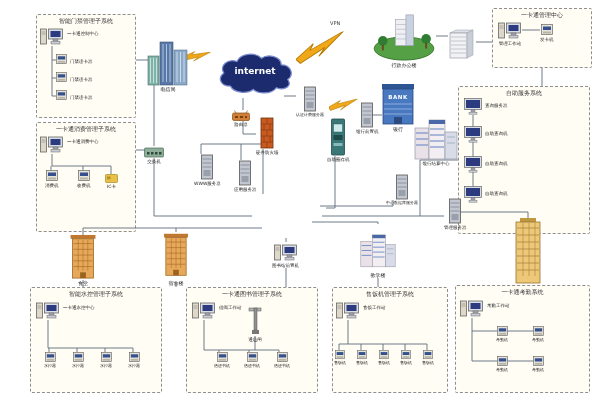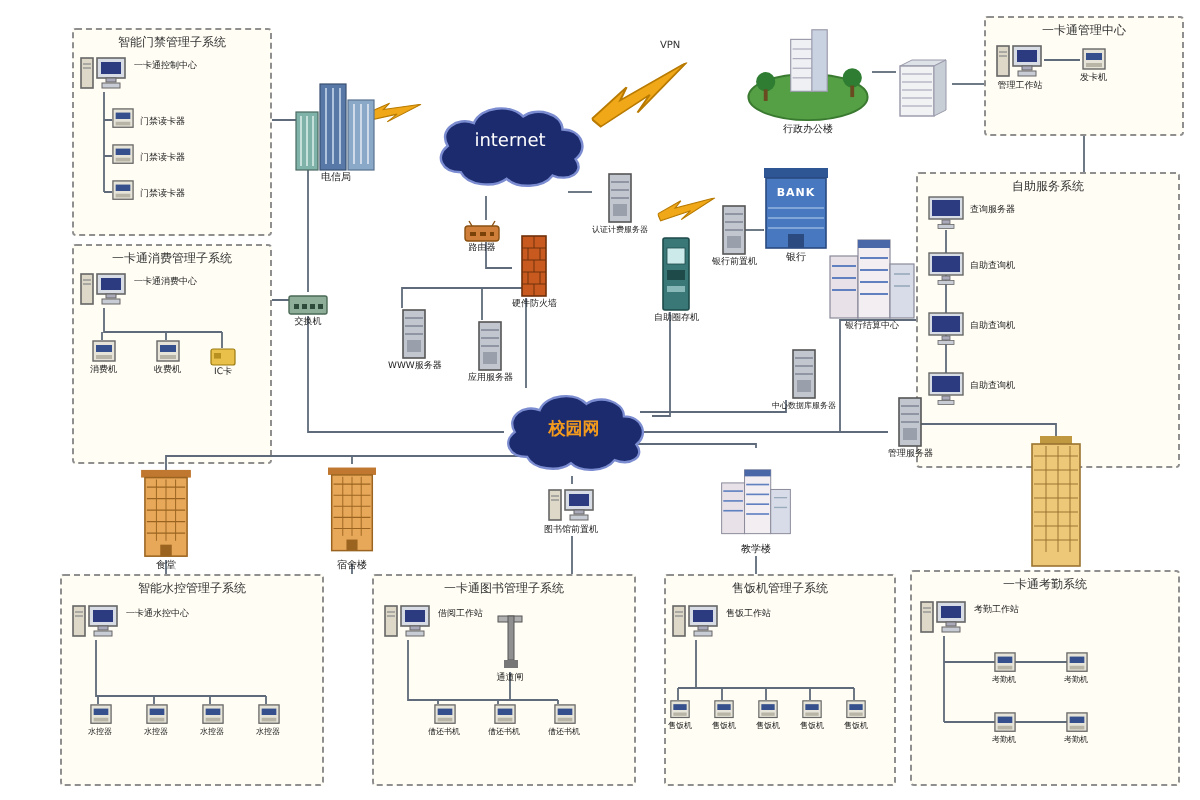--- a/index.html
+++ b/index.html
@@ -18,21 +18,21 @@
   .node.row { flex-direction:row; align-items:flex-start; gap:3px; }
   .lbl  { font-size:5px; color:#1c1c1c; line-height:1.15; white-space:nowrap; text-align:center; }
   .lbl.xs { font-size:4.5px; }
   .lbl.xxs { font-size:4px; }
   .node.row .lbl { margin-top:5px; }
   .ic { display:block; }
 
   .cloud-word { position:absolute; left:0; width:100%; text-align:center; pointer-events:none; }
   .cloud-internet { color:#1c2b6e; }
   .cloud-campus   { color:#1c2b6e; }
-  .word-internet  { top:16px; color:#ffffff; font-size:9px; }
+  .word-internet  { top:16px; color:#ffffff; font-size:9px;font-weight:bold; }
   .word-campus    { top:15px; color:#f29a1d; font-size:8.5px; font-weight:bold; }
   .word-bank      { position:absolute; top:14px; left:0; width:32px; text-align:center;
                     color:#fff; font-size:5.5px; font-weight:bold; letter-spacing:0.5px; }
   .link-lbl { position:absolute; font-size:5px; color:#333; z-index:2; }
 </style>
 </head>
 <body>
 
 <svg width="0" height="0" style="position:absolute">
   <defs>
@@ -359,26 +359,20 @@
     <span class="lbl">银行</span>
   </div>
 
   <div class="node" style="left:414px;top:112px">
     <svg class="ic" width="44" height="48">
         <use href="#sym-complex"></use>
       </svg>
     <span class="lbl xs">银行结算中心</span>
   </div>
 
-  <div class="node" style="left:248px;top:194px;position:absolute">
-    <svg class="ic cloud-campus" width="78" height="44">
-        <use href="#sym-cloud"></use>
-      </svg>
-    <span class="cloud-word word-campus">校园网</span>
-  </div>
 
   <div class="node" style="left:386px;top:174px">
     <svg class="ic" width="14" height="26">
         <use href="#sym-server"></use>
       </svg>
     <span class="lbl xxs">中心数据库服务器</span>
   </div>
 
   <div class="node" style="left:444px;top:198px">
     <svg class="ic" width="14" height="26">

